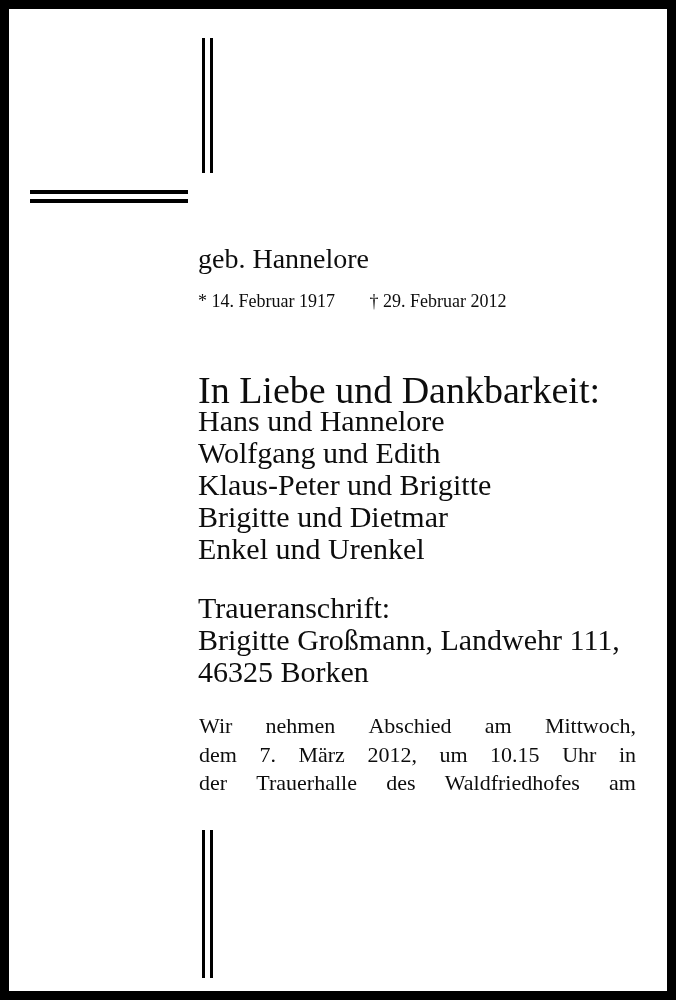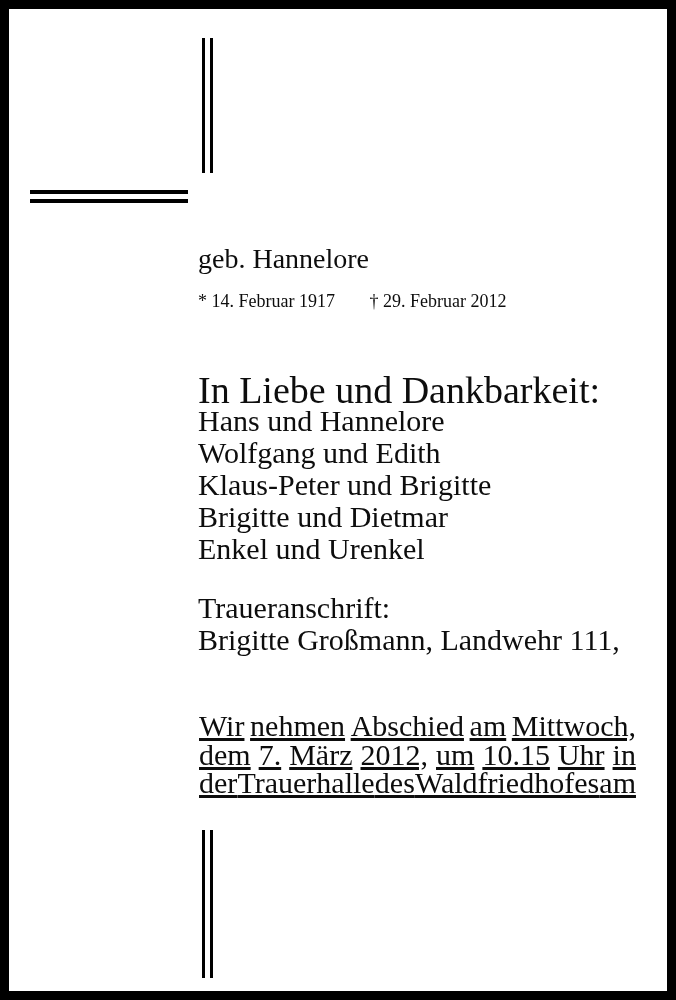--- a/index.html
+++ b/index.html
@@ -81,23 +81,22 @@
     position: absolute;
     left: 198px; top: 592px;
     font-size: 30px;
     line-height: 32px;
     white-space: nowrap;
   }
   .farewell {
     position: absolute;
     left: 199px; top: 712px;
     width: 437px;
-    font-size: 30px;
+    font-size: 22px;
     line-height: 28.5px;
-    text-decoration: underline;
   }
   .jline {
     display: flex;
     justify-content: space-between;
     white-space: nowrap;
   }
   .lastline { white-space: nowrap; }
 </style>
 </head>
 <body>
@@ -125,20 +124,21 @@
     <div>Hans und Hannelore</div>
     <div>Wolfgang und Edith</div>
     <div>Klaus-Peter und Brigitte</div>
     <div>Brigitte und Dietmar</div>
     <div>Enkel und Urenkel</div>
   </div>
 
   <div class="address">
     <div>Traueranschrift:</div>
     <div>Brigitte Großmann, Landwehr 111,</div>
+    <div>46325 Borken</div>
   </div>
 
   <div class="farewell">
     <div class="jline">
         <span>Wir</span>
         <span>nehmen</span>
         <span>Abschied</span>
         <span>am</span>
         <span>Mittwoch,</span>
       </div>

